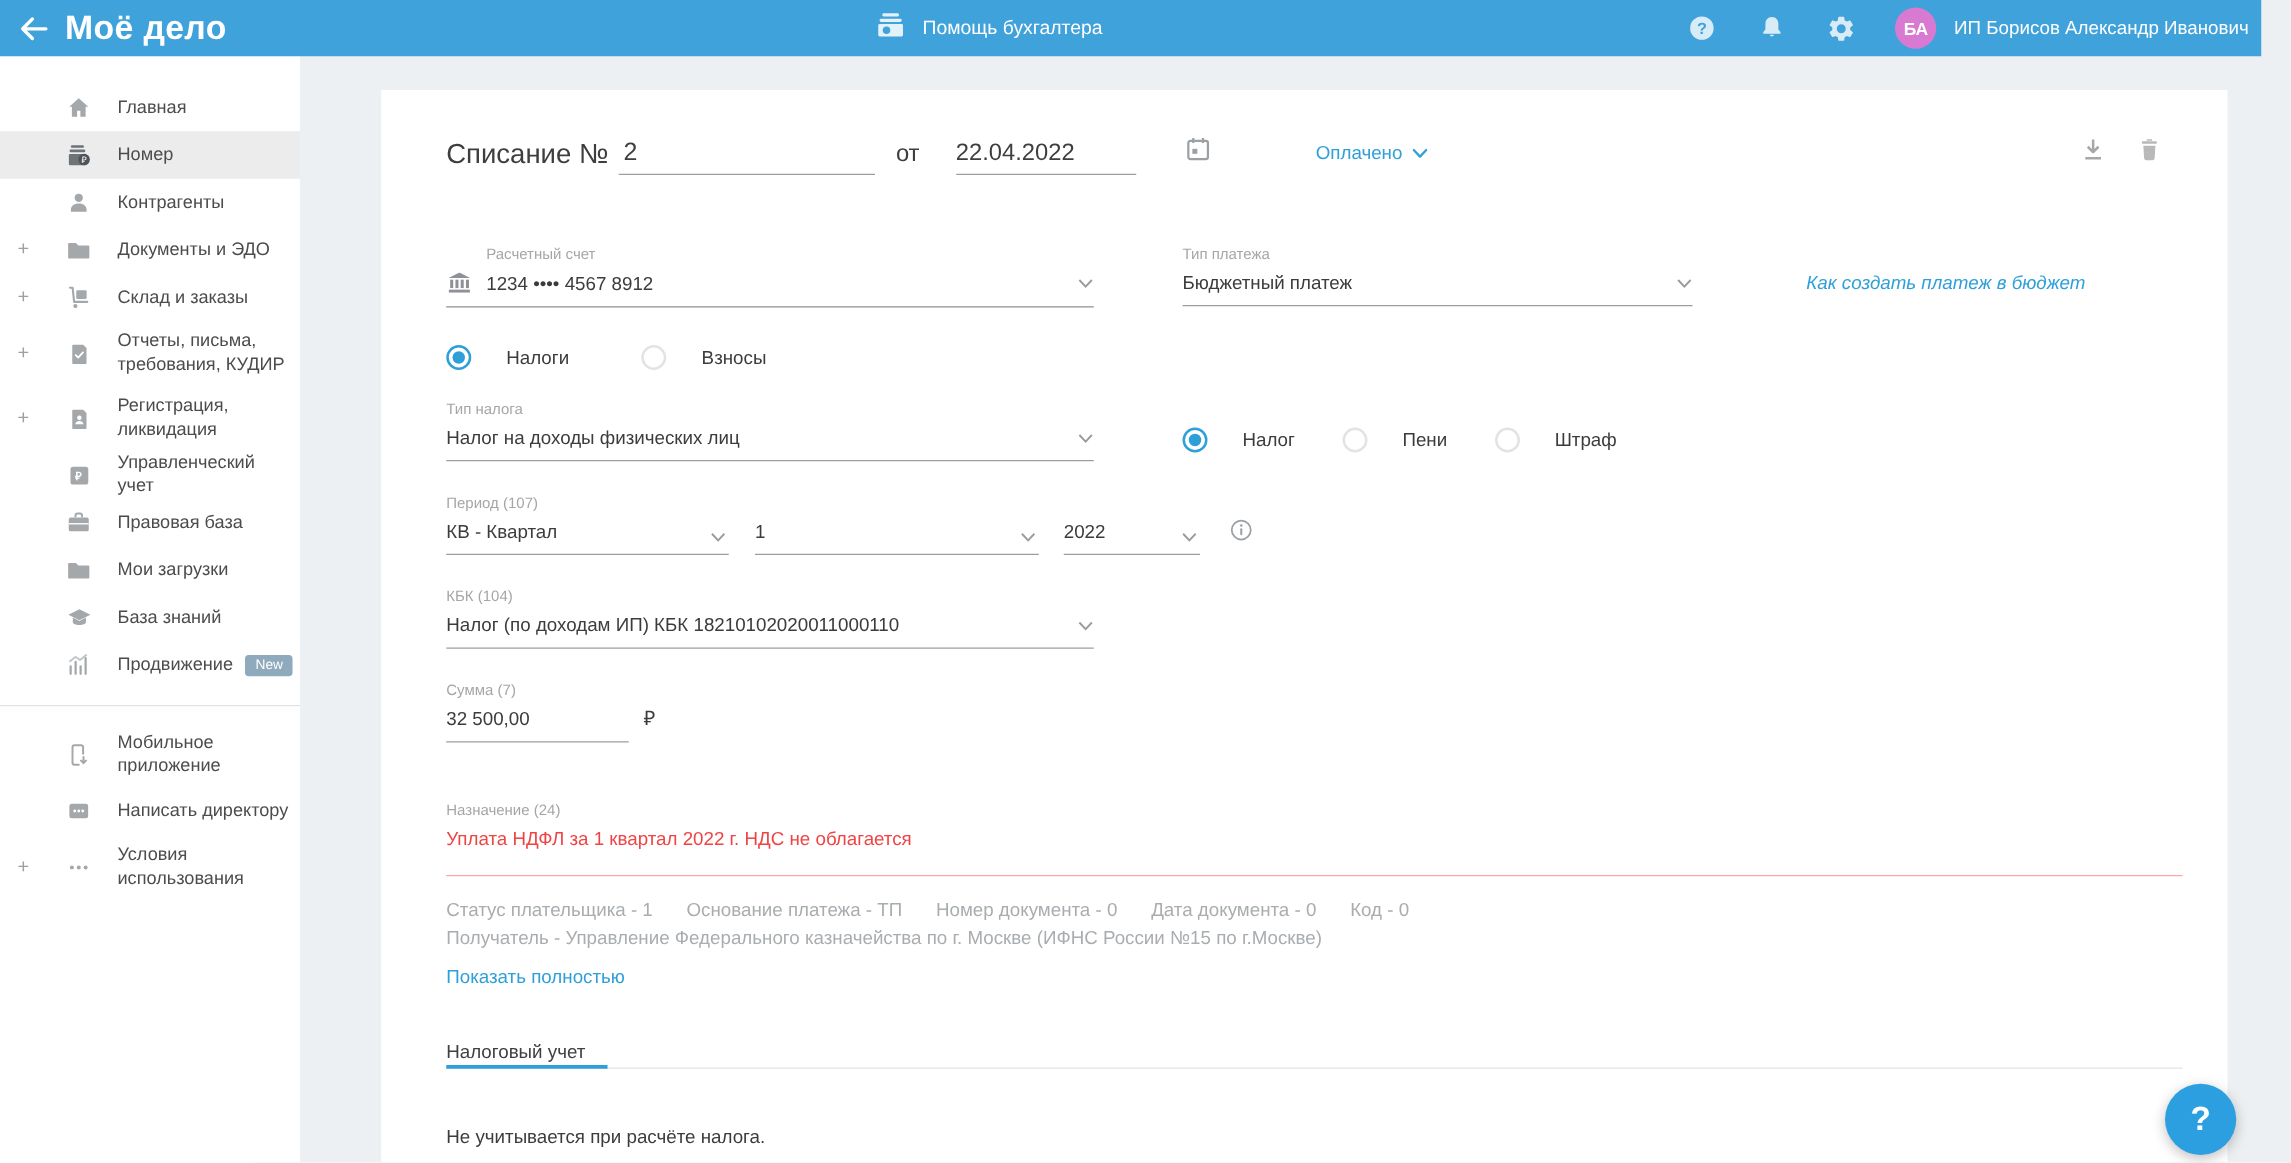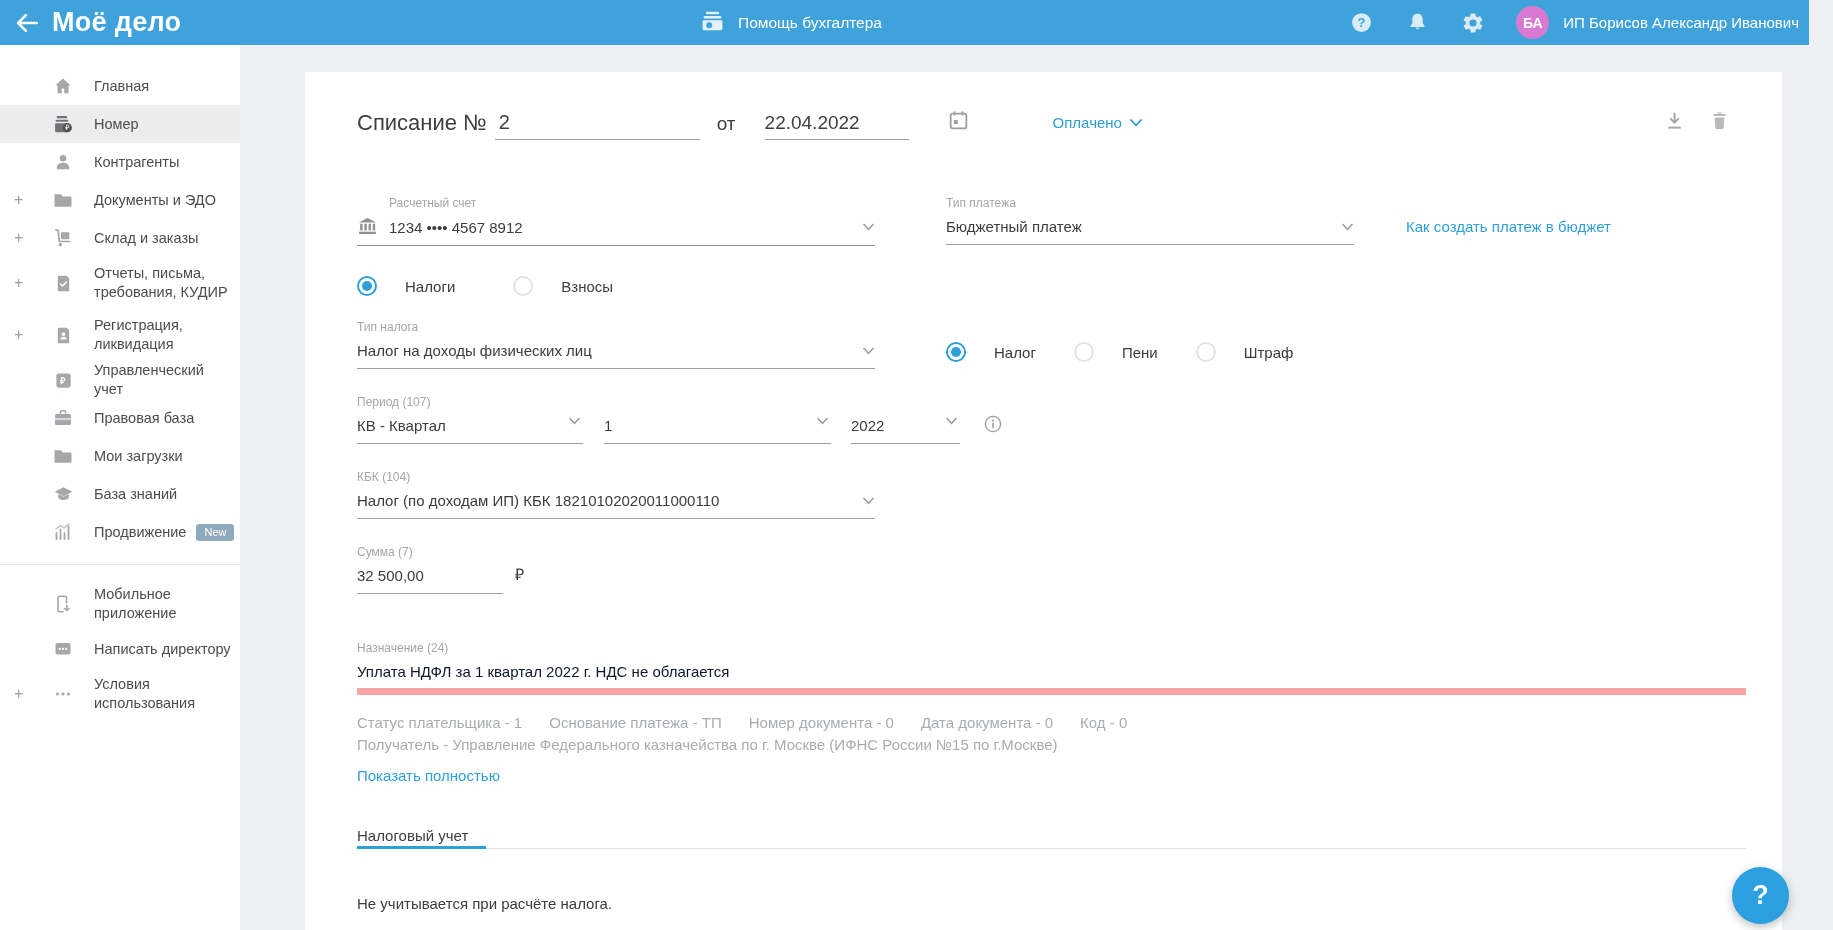--- a/index.html
+++ b/index.html
@@ -54,51 +54,51 @@
   .fields-row{display:flex;margin-top:56px;}
   .field{box-sizing:border-box;}
   .f-label{font-size:12px;color:#a6a6a6;margin-bottom:8px;}
   .f-value{display:flex;align-items:center;font-size:15px;color:#3c3c3c;padding-bottom:9px;border-bottom:1px solid #9e9e9e;cursor:pointer;}
   .f-value .chev{margin-left:auto;display:flex;}
   .field.account{width:518px;}
   .field.account .f-label{padding-left:32px;}
   .field.account .bank{margin-right:11px;display:flex;}
   .field.account .f-value{border-bottom-color:#8f8f8f;}
   .field.ptype{width:408px;margin-left:71px;}
-  .budget-link{margin-left:52px;align-self:flex-end;padding-bottom:11px;font-size:15px;color:#2f9fd8;cursor:pointer;white-space:nowrap;}
+  .budget-link{margin-left:91px;align-self:flex-end;padding-bottom:11px;font-size:15px;color:#2f9fd8;cursor:pointer;white-space:nowrap;font-style:italic;}
 
   .radio-row{display:flex;align-items:center;gap:58px;margin-top:30px;}
   .radio-opt{display:flex;align-items:center;cursor:pointer;}
   .radio{width:20px;height:20px;border-radius:50%;border:2px solid #2f9fd8;box-sizing:border-box;position:relative;flex:0 0 20px;}
   .radio.on::after{content:"";position:absolute;left:3px;top:3px;right:3px;bottom:3px;border-radius:50%;background:#2f9fd8;}
   .radio.off{border-color:#e3e3e3;}
   .radio-lb{margin-left:28px;font-size:15px;color:#3c3c3c;}
 
   .taxtype-row{display:flex;margin-top:24px;}
   .field.taxtype{width:518px;}
   .kind-radios{margin-left:71px;align-self:flex-end;display:flex;gap:38px;padding-bottom:7px;}
 
   .period-row{margin-top:26px;}
   .period-line{display:flex;align-items:center;}
-  .sel-field{display:flex;align-items:flex-start;font-size:15px;color:#3c3c3c;padding-bottom:9px;border-bottom:1px solid #9e9e9e;box-sizing:border-box;cursor:pointer;}
+  .sel-field{display:flex;align-items:flex-end;font-size:15px;color:#3c3c3c;padding-bottom:9px;border-bottom:1px solid #9e9e9e;box-sizing:border-box;cursor:pointer;}
   .sel-field .chev{margin-left:auto;display:flex;padding-right:2px;}
   .sel-q{width:226px;}
   .sel-n{width:227px;margin-left:21px;}
   .sel-y{width:109px;margin-left:20px;}
   .info-btn{margin-left:24px;align-self:flex-start;margin-top:-2px;cursor:pointer;display:flex;}
 
   .kbk-row{margin-top:26px;}
   .field.kbk{width:518px;}
 
   .amount-row{margin-top:26px;display:flex;align-items:flex-end;}
   .amount-input{width:146px;border-bottom:1px solid #9e9e9e;font-size:15px;color:#3c3c3c;padding-bottom:9px;cursor:text;}
   .currency{margin-left:12px;font-size:16px;color:#3c3c3c;padding-bottom:9px;}
 
   .purpose-row{margin-top:47px;}
-  .purpose-input{border-bottom:7px solid #fca5a5;font-size:15px;color:#0f172a;padding-bottom:8px;cursor:text;}
+  .purpose-input{border-bottom:1px solid #fca5a5;font-size:15px;color:#ef4444;padding-bottom:20px;cursor:text;}
 
   .details{margin-top:17px;font-size:15px;color:#a9adb0;line-height:22px;}
   .details-parts{display:flex;gap:27px;white-space:nowrap;}
   .show-more{display:inline-block;margin-top:9px;color:#2f9fd8;font-size:15px;cursor:pointer;}
 
   .tabs{margin-top:40px;border-bottom:1px solid #e3e3e3;}
   .tab{display:inline-block;color:#404040;font-size:15px;padding:0 18px 2px 0;border-bottom:3px solid #2f9fd8;margin-bottom:-1px;cursor:pointer;}
 
   .tax-note{margin-top:46px;font-size:15px;color:#3c3c3c;}
 

